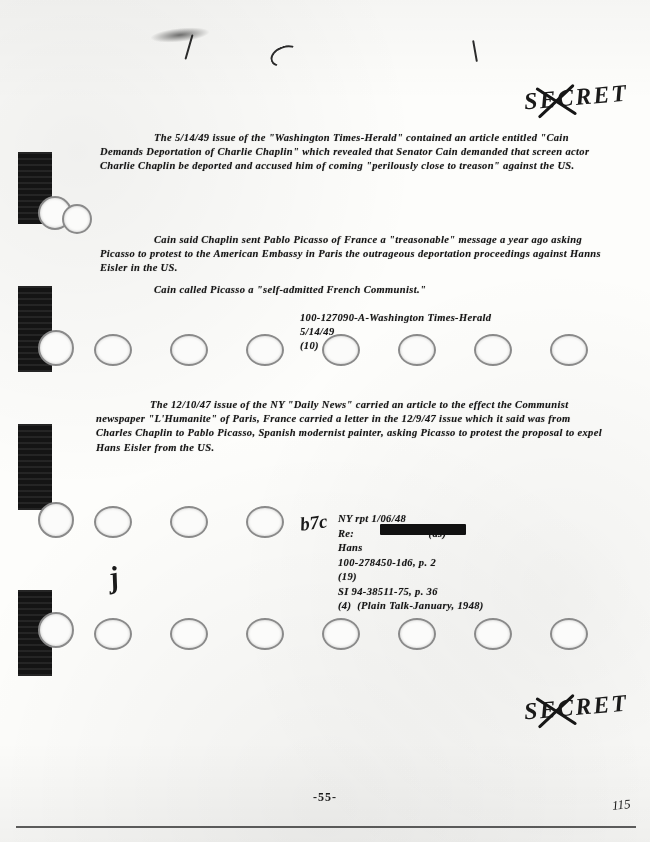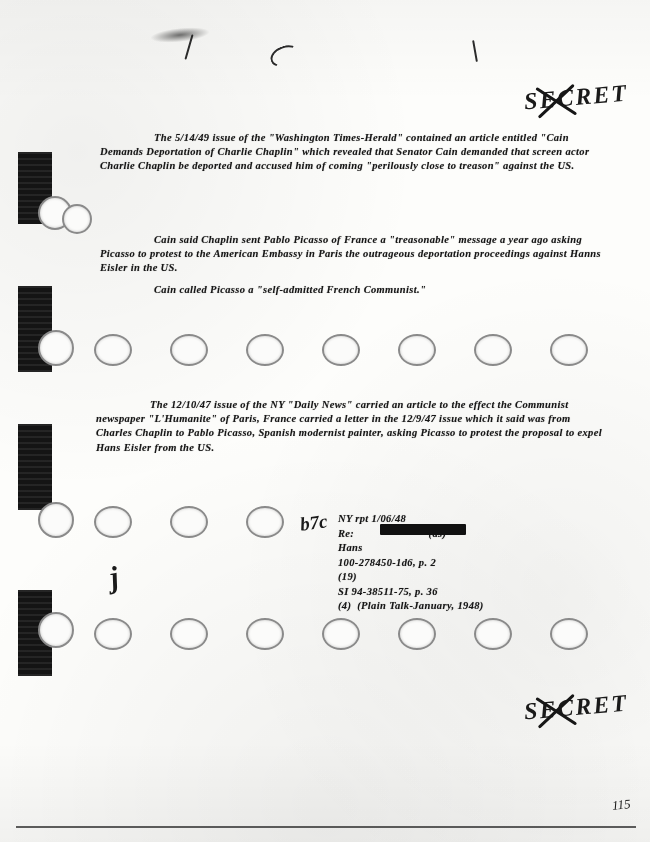--- a/index.html
+++ b/index.html
@@ -254,20 +254,23 @@
   <div class="hole" style="left:398px; top:618px; width:34px; height:28px;"></div>
   <div class="hole" style="left:474px; top:618px; width:34px; height:28px;"></div>
   <div class="hole" style="left:550px; top:618px; width:34px; height:28px;"></div>
 
   <div class="typed" id="para-1"><span class="indent"></span><span>The 5/14/49 issue of the "Washington Times-Herald" contained an article entitled "Cain Demands Deportation of Charlie Chaplin" which revealed that Senator Cain demanded that screen actor Charlie Chaplin be deported and accused him of coming "perilously close to treason" against the US.</span></div>
 
   <div class="typed" id="para-2"><span class="indent"></span><span>Cain said Chaplin sent Pablo Picasso of France a "treasonable" message a year ago asking Picasso to protest to the American Embassy in Paris the outrageous deportation proceedings against Hanns Eisler in the US.</span></div>
 
   <div class="typed" id="para-3"><span class="indent"></span><span>Cain called Picasso a "self-admitted French Communist."</span></div>
 
+  <div class="typed" id="cite-1"><span>100-127090-A-Washington Times-Herald</span>
+<span>5/14/49</span>
+<span>(10)</span></div>
 
   <div class="typed" id="para-4"><span class="indent"></span><span>The 12/10/47 issue of the NY "Daily News" carried an article to the effect the Communist newspaper "L'Humanite" of Paris, France carried a letter in the 12/9/47 issue which it said was from Charles Chaplin to Pablo Picasso, Spanish modernist painter, asking Picasso to protest the proposal to expel Hans Eisler from the US.</span></div>
 
   <div class="typed" id="cite-2"><span>NY rpt 1/06/48</span>
 <span>Re:                         (as)</span>
 <span>Hans</span>
 <span>100-278450-1d6, p. 2</span>
 <span>(19)</span>
 <span>SI 94-38511-75, p. 36</span>
 <span>(4)  (Plain Talk-January, 1948)</span></div>
@@ -279,15 +282,16 @@
   <div class="hand" id="hand-page-num">115</div>
 
   <div class="stamp" id="stamp-bottom">
     <span class="txt">SECRET</span>
     <span class="xmark">
         <span></span>
         <span></span>
       </span>
   </div>
 
+  <div id="footer-page">-55-</div>
   <div id="page-bottom-rule"></div>
 
 </div>
 
 </body></html>

